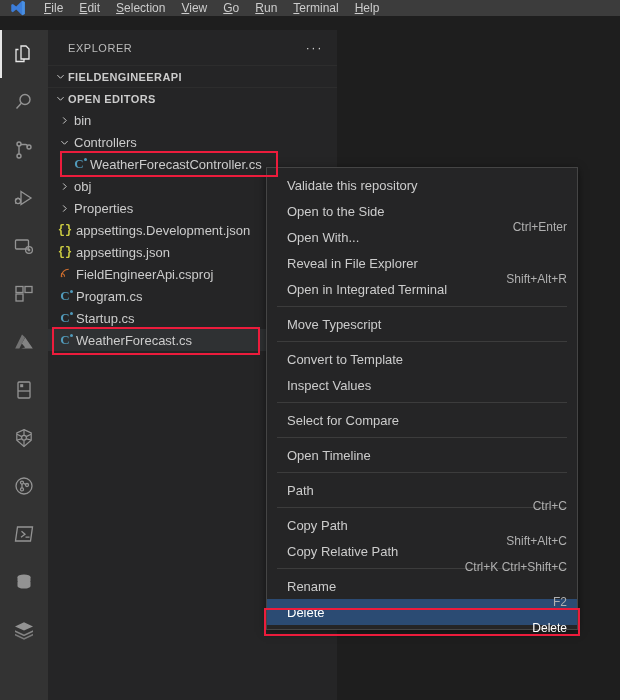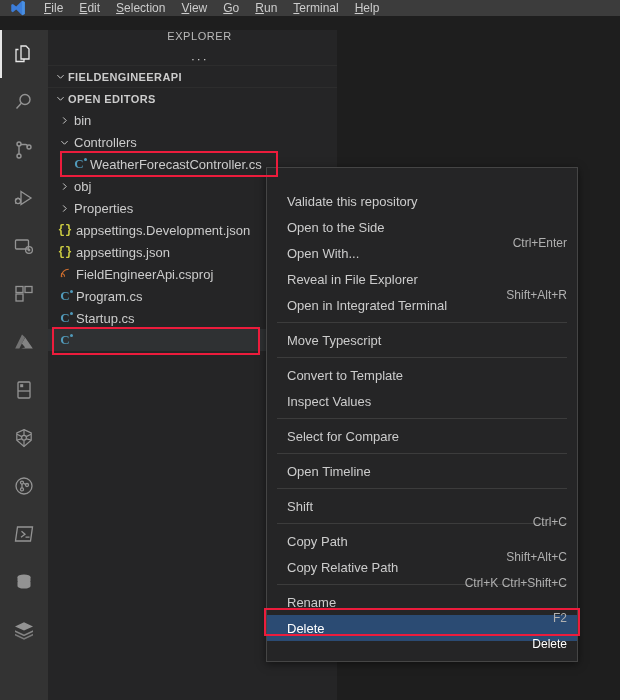--- a/index.html
+++ b/index.html
@@ -41,21 +41,20 @@
   .act svg { display: block; }
 
   
   .sidebar {
     position: absolute; top: 30px; left: 48px; width: 289px; height: 670px;
     background: #252526;
   }
   .sb-header {
     height: 35px; display: flex; align-items: center; justify-content: space-between;
     padding: 0 6px 0 20px;
-    flex-direction: column;
   }
   .sb-title { color: #bbbbbb; font-size: 11px; letter-spacing: .55px; }
   .sb-dots { color: #cccccc; font-size: 13px; letter-spacing: 1.5px; padding: 0 8px; line-height: 1; }
 
   .section-head {
     height: 22px; display: flex; align-items: center; padding-left: 4px;
     color: #cccccc; font-size: 11px; font-weight: bold; letter-spacing: .4px;
     border-top: 1px solid #2d2d2d;
   }
   .section-head .chev { width: 16px; display: flex; align-items: center; justify-content: center; }
@@ -82,21 +81,21 @@
   .ico-proj { color: #cc6d2e; font-size: 12px; }
 
   
   .editor { position: absolute; top: 30px; left: 337px; width: 283px; height: 670px; background: #1e1e1e; }
 
   
   .ctxmenu {
     position: absolute; left: 266px; top: 167px; width: 312px;
     background: #252526; border: 1px solid #454545;
     box-shadow: 0 2px 8px rgba(0,0,0,.5);
-    padding: 20px 0;
+    padding: 4px 0;
   }
   .ctx-row {
     height: 26px; display: flex; align-items: center; justify-content: space-between;
     padding: 0 10px 0 20px; color: #cccccc; font-size: 13px; white-space: nowrap;
   }
   .ctx-row.highlight { background: #2b4b73; color: #ffffff; }
   .ctx-key { color: #b0b0b0; font-size: 12px; padding-left: 18px; margin-top: 31px; }
   .ctx-row.highlight .ctx-key { color: #ffffff; }
   .ctx-sep { height: 1px; background: #3c3c3c; margin: 4px 10px; }
 
@@ -340,20 +339,21 @@
         <div class="tree-row ind1">
           <span class="ficon">
             <span class="ico-cs">C</span>
           </span>
           <span class="label">Startup.cs</span>
         </div>
         <div class="tree-row ind1 selected">
           <span class="ficon">
             <span class="ico-cs">C</span>
           </span>
+          <span class="label">WeatherForecast.cs</span>
         </div>
       </div>
   </div>
 
   <div class="editor"></div>
 
   <div class="ctxmenu" id="ctxmenu">
       <div class="ctx-row">
         <span>Validate this repository</span>
       </div>
@@ -385,21 +385,21 @@
       <div class="ctx-sep"></div>
       <div class="ctx-row">
         <span>Select for Compare</span>
       </div>
       <div class="ctx-sep"></div>
       <div class="ctx-row">
         <span>Open Timeline</span>
       </div>
       <div class="ctx-sep"></div>
       <div class="ctx-row">
-        <span>Shift</span>
+        <span>Path</span>
         <span class="ctx-key">Ctrl+C</span>
       </div>
       <div class="ctx-sep"></div>
       <div class="ctx-row">
         <span>Copy Path</span>
         <span class="ctx-key">Shift+Alt+C</span>
       </div>
       <div class="ctx-row">
         <span>Copy Relative Path</span>
         <span class="ctx-key">Ctrl+K Ctrl+Shift+C</span>

